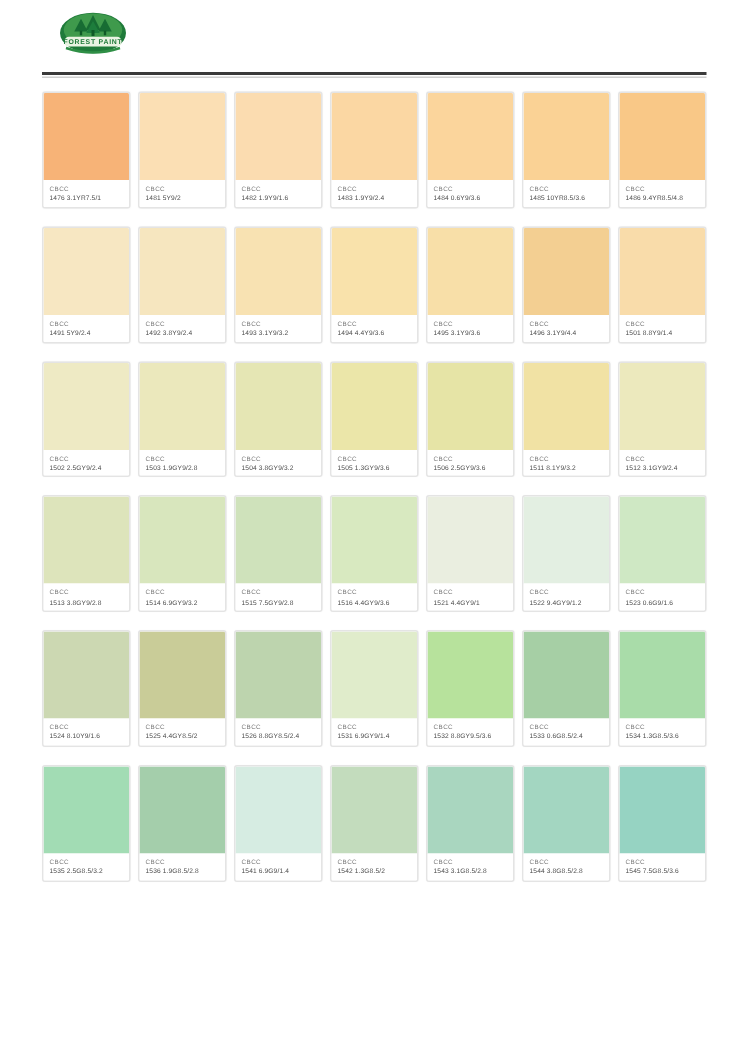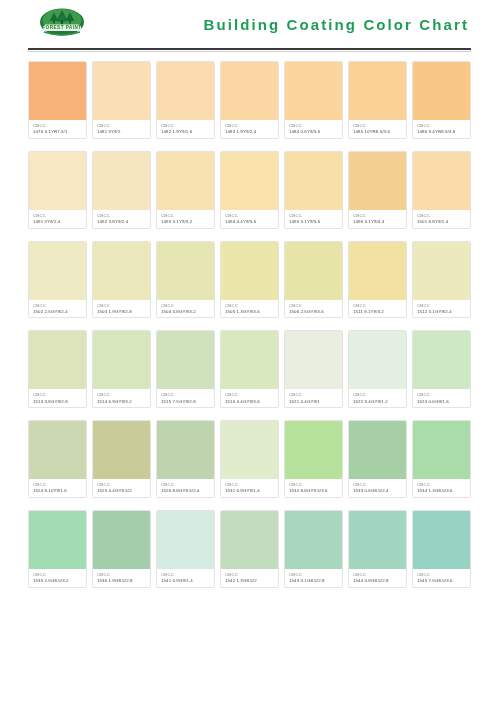--- a/index.html
+++ b/index.html
@@ -126,21 +126,20 @@
         <path d="M34 5.5 L38.5 14 L29.5 14 Z" fill="#176c33"></path>
         <rect x="25" y="13" width="2" height="4" fill="#0f5a27"></rect>
         <rect x="17.2" y="13.5" width="1.6" height="3" fill="#0f5a27"></rect>
         <rect x="33.2" y="13.5" width="1.6" height="3" fill="#0f5a27"></rect>
         <rect x="7" y="17.5" width="38" height="6.5" rx="3" fill="#e9f3e2"></rect>
         <text x="26" y="22.4" font-family="Liberation Sans, sans-serif" font-size="4.6" font-weight="bold" letter-spacing="0.5" fill="#1f7a3a" text-anchor="middle">FOREST PAINT</text>
         <path d="M8 25 Q26 31 44 25" stroke="#2f8f46" stroke-width="1.6" fill="none"></path>
       </svg>
     </div>
 
-    <div class="chart-title" style="color: rgb(31, 157, 85);">Building Coating Color Chart</div>
   </div>
 
   <div class="rule" style="background: rgb(58, 58, 58);"></div>
   <div class="rule-thin"></div>
 
   <div class="grid">
       <div class="swatch-row">
         <div class="card">
           <div class="chip" style="background: rgb(247, 179, 119);"></div>
           <div class="card-label">

